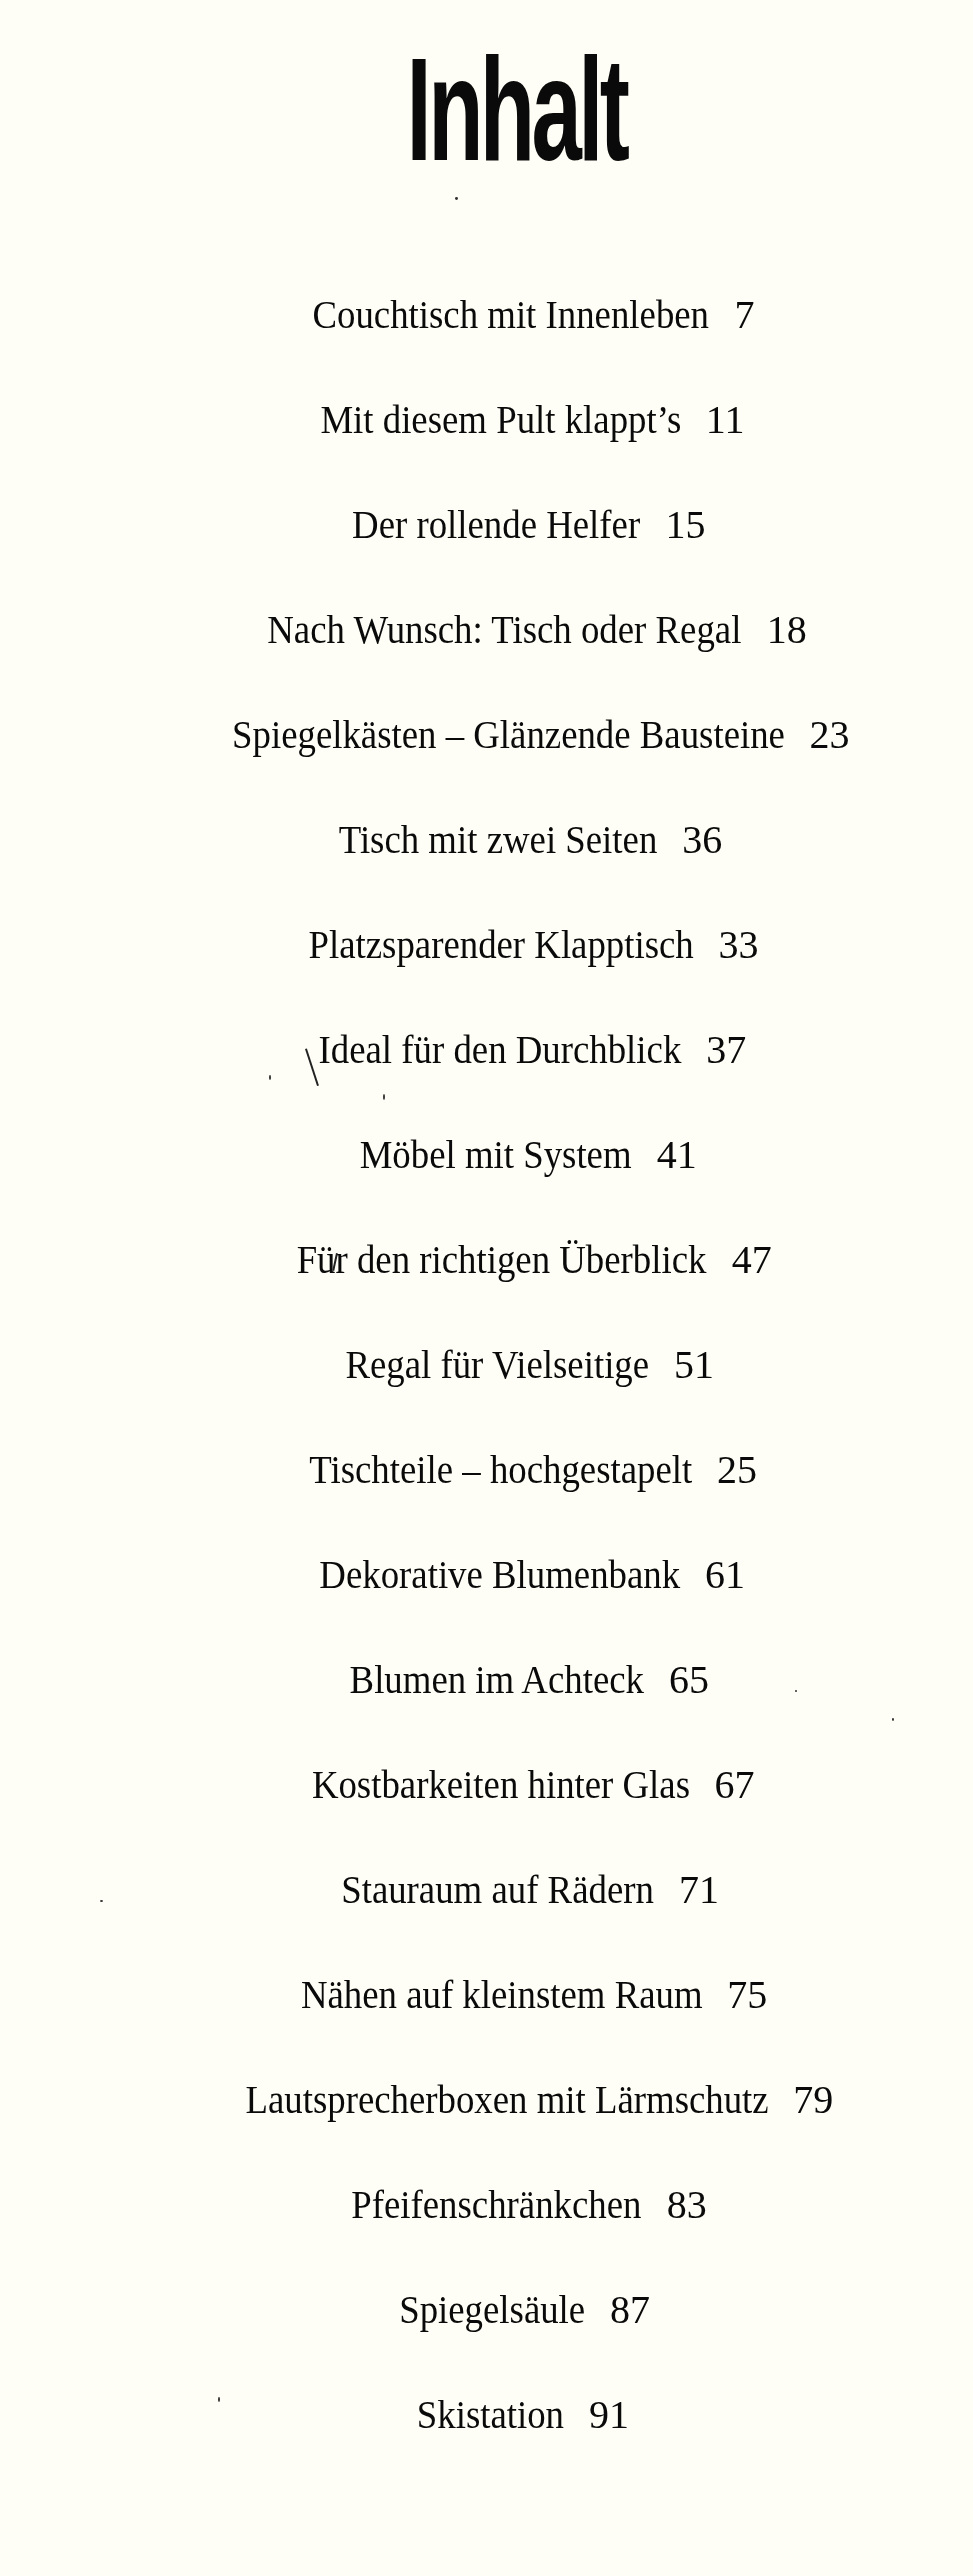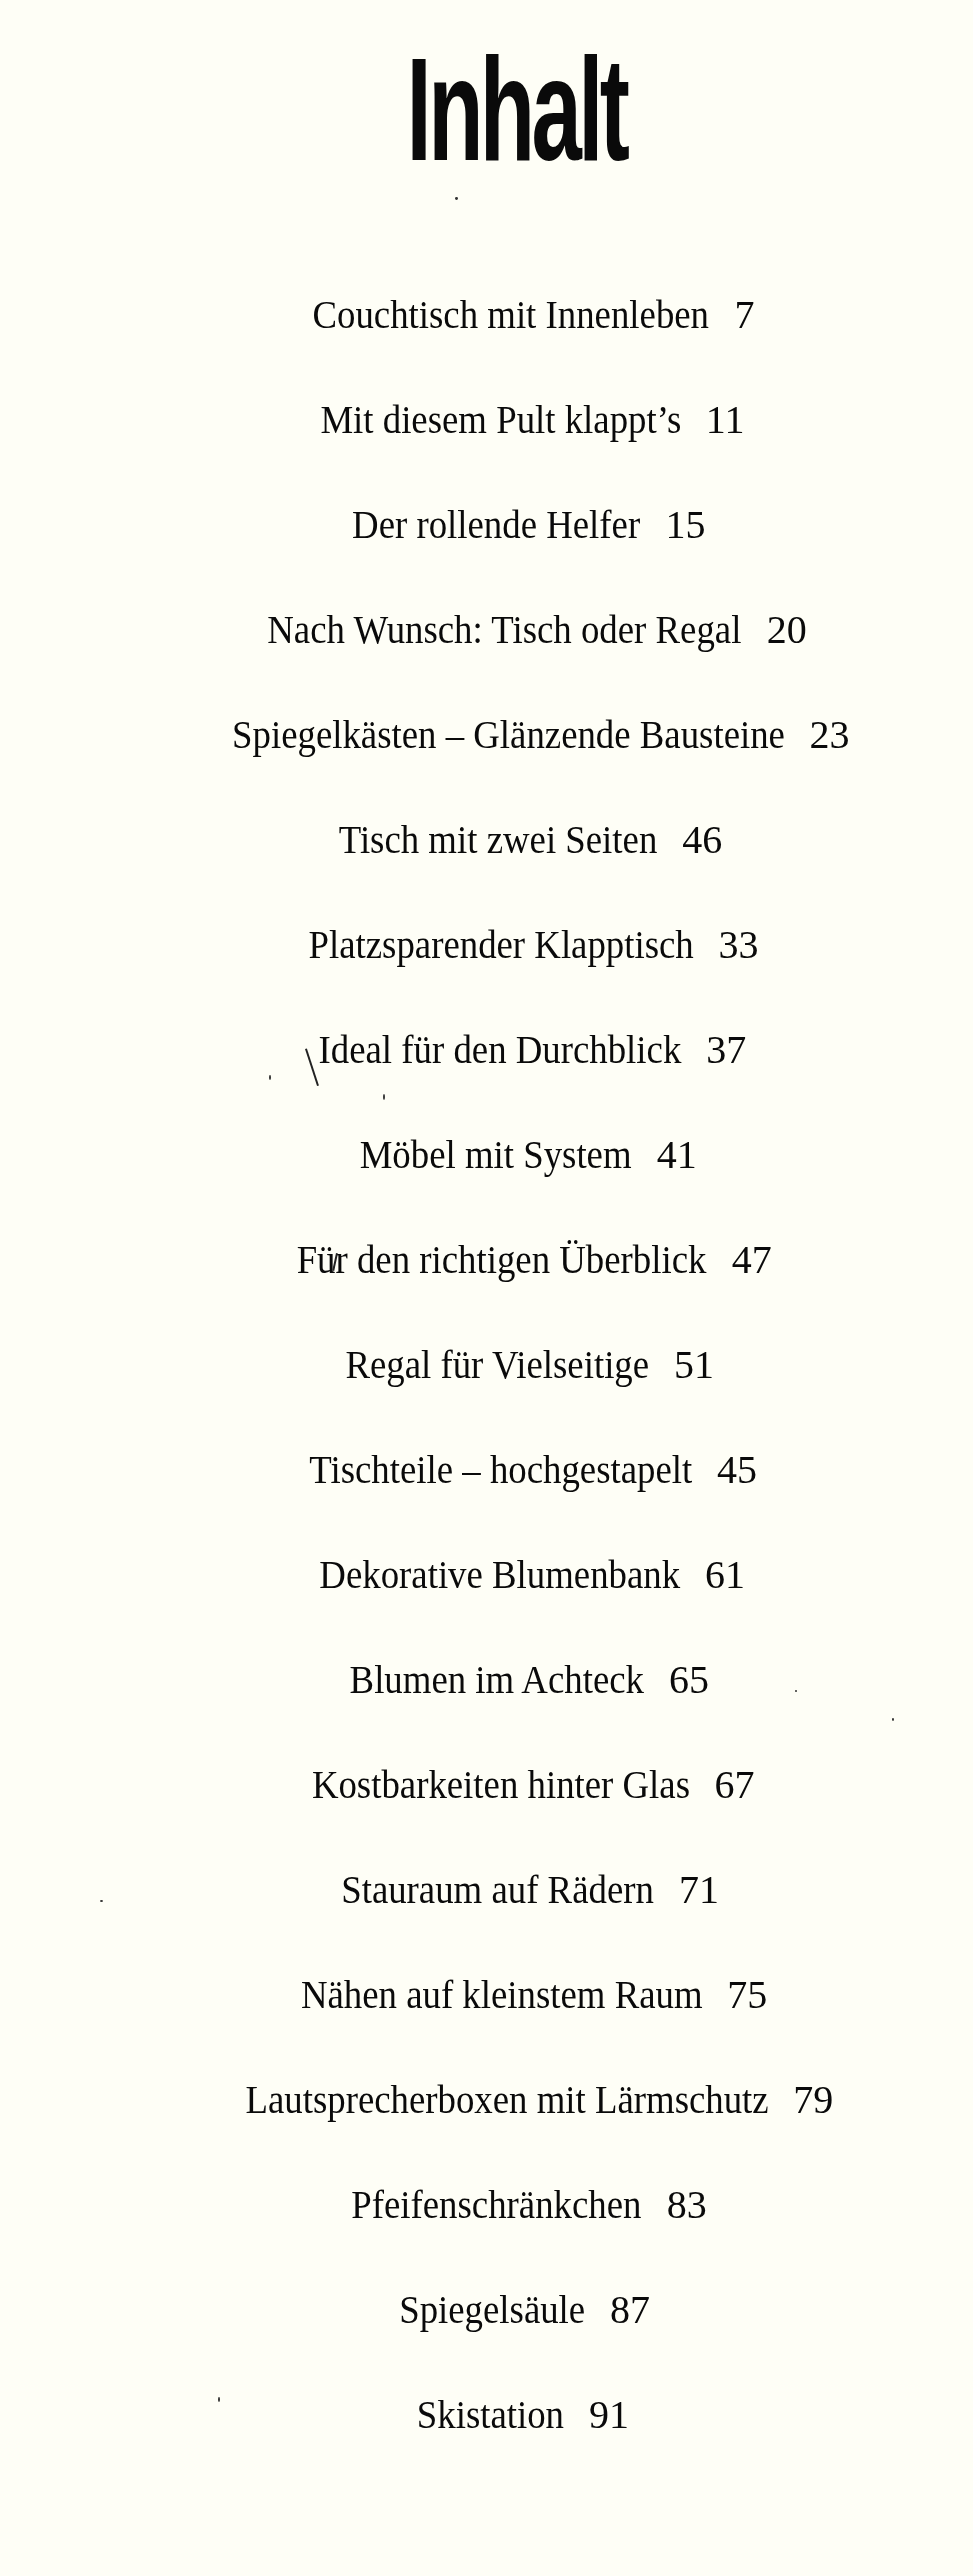--- a/index.html
+++ b/index.html
@@ -81,29 +81,29 @@
 <body>
 
 <div class="page">
 
   <h1 class="title">Inhalt</h1>
 
   <ul class="toc">
     <li class="toc-entry"><span class="entry-title">Couchtisch mit Innenleben</span><span class="entry-page">7</span></li>
     <li class="toc-entry"><span class="entry-title">Mit diesem Pult klappt’s</span><span class="entry-page">11</span></li>
     <li class="toc-entry"><span class="entry-title">Der rollende Helfer</span><span class="entry-page">15</span></li>
-    <li class="toc-entry"><span class="entry-title">Nach Wunsch: Tisch oder Regal</span><span class="entry-page">20</span></li>
+    <li class="toc-entry"><span class="entry-title">Nach Wunsch: Tisch oder Regal</span><span class="entry-page">18</span></li>
     <li class="toc-entry"><span class="entry-title">Spiegelkästen – Glänzende Bausteine</span><span class="entry-page">23</span></li>
-    <li class="toc-entry"><span class="entry-title">Tisch mit zwei Seiten</span><span class="entry-page">46</span></li>
+    <li class="toc-entry"><span class="entry-title">Tisch mit zwei Seiten</span><span class="entry-page">36</span></li>
     <li class="toc-entry"><span class="entry-title">Platzsparender Klapptisch</span><span class="entry-page">33</span></li>
     <li class="toc-entry"><span class="entry-title">Ideal für den Durchblick</span><span class="entry-page">37</span></li>
     <li class="toc-entry"><span class="entry-title">Möbel mit System</span><span class="entry-page">41</span></li>
     <li class="toc-entry"><span class="entry-title">Für den richtigen Überblick</span><span class="entry-page">47</span></li>
     <li class="toc-entry"><span class="entry-title">Regal für Vielseitige</span><span class="entry-page">51</span></li>
-    <li class="toc-entry"><span class="entry-title">Tischteile – hochgestapelt</span><span class="entry-page">45</span></li>
+    <li class="toc-entry"><span class="entry-title">Tischteile – hochgestapelt</span><span class="entry-page">25</span></li>
     <li class="toc-entry"><span class="entry-title">Dekorative Blumenbank</span><span class="entry-page">61</span></li>
     <li class="toc-entry"><span class="entry-title">Blumen im Achteck</span><span class="entry-page">65</span></li>
     <li class="toc-entry"><span class="entry-title">Kostbarkeiten hinter Glas</span><span class="entry-page">67</span></li>
     <li class="toc-entry"><span class="entry-title">Stauraum auf Rädern</span><span class="entry-page">71</span></li>
     <li class="toc-entry"><span class="entry-title">Nähen auf kleinstem Raum</span><span class="entry-page">75</span></li>
     <li class="toc-entry"><span class="entry-title">Lautsprecherboxen mit Lärmschutz</span><span class="entry-page">79</span></li>
     <li class="toc-entry"><span class="entry-title">Pfeifenschränkchen</span><span class="entry-page">83</span></li>
     <li class="toc-entry"><span class="entry-title">Spiegelsäule</span><span class="entry-page">87</span></li>
     <li class="toc-entry"><span class="entry-title">Skistation</span><span class="entry-page">91</span></li>
   </ul>

